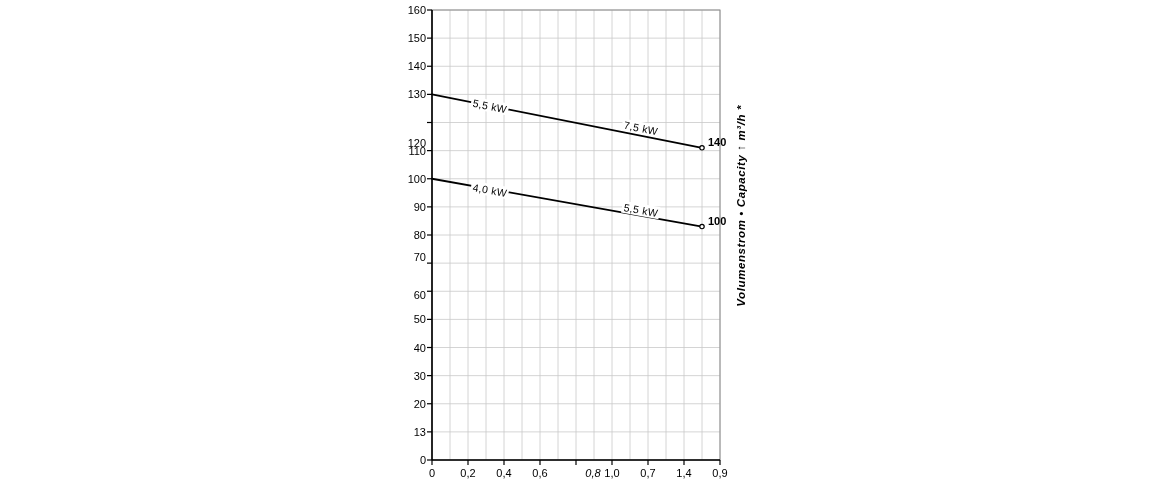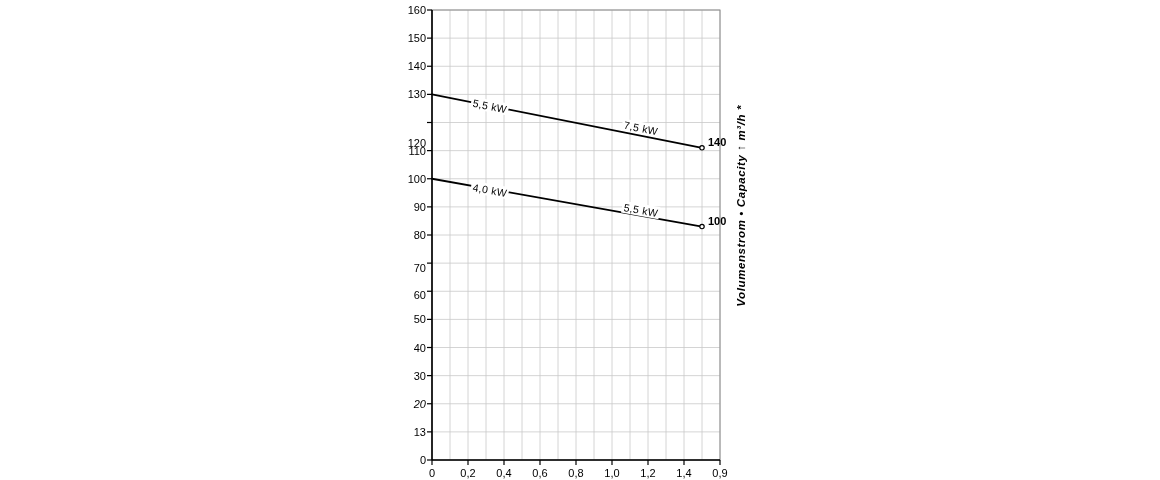--- a/index.html
+++ b/index.html
@@ -165,44 +165,44 @@
         <line x1="288" y1="450" x2="288" y2="455" stroke="#000000" stroke-width="1.2"></line>
         <line x1="0" y1="84.375" x2="270" y2="137.8125" stroke="#000000" stroke-width="1.8" stroke-linecap="round"></line>
         <circle cx="270" cy="137.8125" r="2.2" fill="#ffffff" stroke="#000000" stroke-width="1.2"></circle>
         <line x1="0" y1="168.75" x2="270" y2="216.56249999999997" stroke="#000000" stroke-width="1.8" stroke-linecap="round"></line>
         <circle cx="270" cy="216.56249999999997" r="2.2" fill="#ffffff" stroke="#000000" stroke-width="1.2"></circle>
       </svg>
 
     <div id="y-tick-layer">
         <div class="y-tick-label" style="top: 450px;">0</div>
         <div class="y-tick-label" style="top: 421.875px;">13</div>
-        <div class="y-tick-label" style="top: 393.75px; font-style: italic;">20</div>
+        <div class="y-tick-label" style="top: 393.75px;">20</div>
         <div class="y-tick-label" style="top: 365.625px;">30</div>
         <div class="y-tick-label" style="top: 337.5px;">40</div>
         <div class="y-tick-label" style="top: 309.375px;">50</div>
         <div class="y-tick-label" style="top: 285px;">60</div>
-        <div class="y-tick-label" style="top: 258px;">70</div>
+        <div class="y-tick-label" style="top: 247px;">70</div>
         <div class="y-tick-label" style="top: 225px;">80</div>
         <div class="y-tick-label" style="top: 196.875px;">90</div>
         <div class="y-tick-label" style="top: 168.75px;">100</div>
         <div class="y-tick-label" style="top: 140.625px;">110</div>
         <div class="y-tick-label" style="top: 112.5px; margin-top: 20px;">120</div>
         <div class="y-tick-label" style="top: 84.375px;">130</div>
         <div class="y-tick-label" style="top: 56.25px;">140</div>
         <div class="y-tick-label" style="top: 28.125px;">150</div>
         <div class="y-tick-label" style="top: 0px;">160</div>
       </div>
     <div id="x-tick-layer">
         <div class="x-tick-label" style="left: 0px;">0</div>
         <div class="x-tick-label" style="left: 36px;">0,2</div>
         <div class="x-tick-label" style="left: 72px;">0,4</div>
         <div class="x-tick-label" style="left: 108px;">0,6</div>
-        <div class="x-tick-label" style="left: 144px;">0,8</div>
+        <div class="x-tick-label" style="left: 161px; font-style: italic;">0,8</div>
         <div class="x-tick-label" style="left: 180px;">1,0</div>
-        <div class="x-tick-label" style="left: 216px;">1,2</div>
+        <div class="x-tick-label" style="left: 216px;">0,7</div>
         <div class="x-tick-label" style="left: 252px;">1,4</div>
         <div class="x-tick-label" style="left: 288px;">0,9</div>
       </div>
     <div id="curve-label-layer">
         <div class="curve-label" style="left: 57.6px; top: 95.625px; transform: translate(-50%, -50%) rotate(11.2deg);">5,5 kW</div>
         <div class="curve-label" style="left: 208.8px; top: 118.125px; transform: translate(-50%, -50%) rotate(11.2deg);">7,5 kW</div>
         <div class="curve-label" style="left: 57.6px; top: 180px; transform: translate(-50%, -50%) rotate(10.04deg);">4,0 kW</div>
         <div class="curve-label" style="left: 208.8px; top: 199.688px; transform: translate(-50%, -50%) rotate(10.04deg);">5,5 kW</div>
       </div>
     <div id="endpoint-layer">

